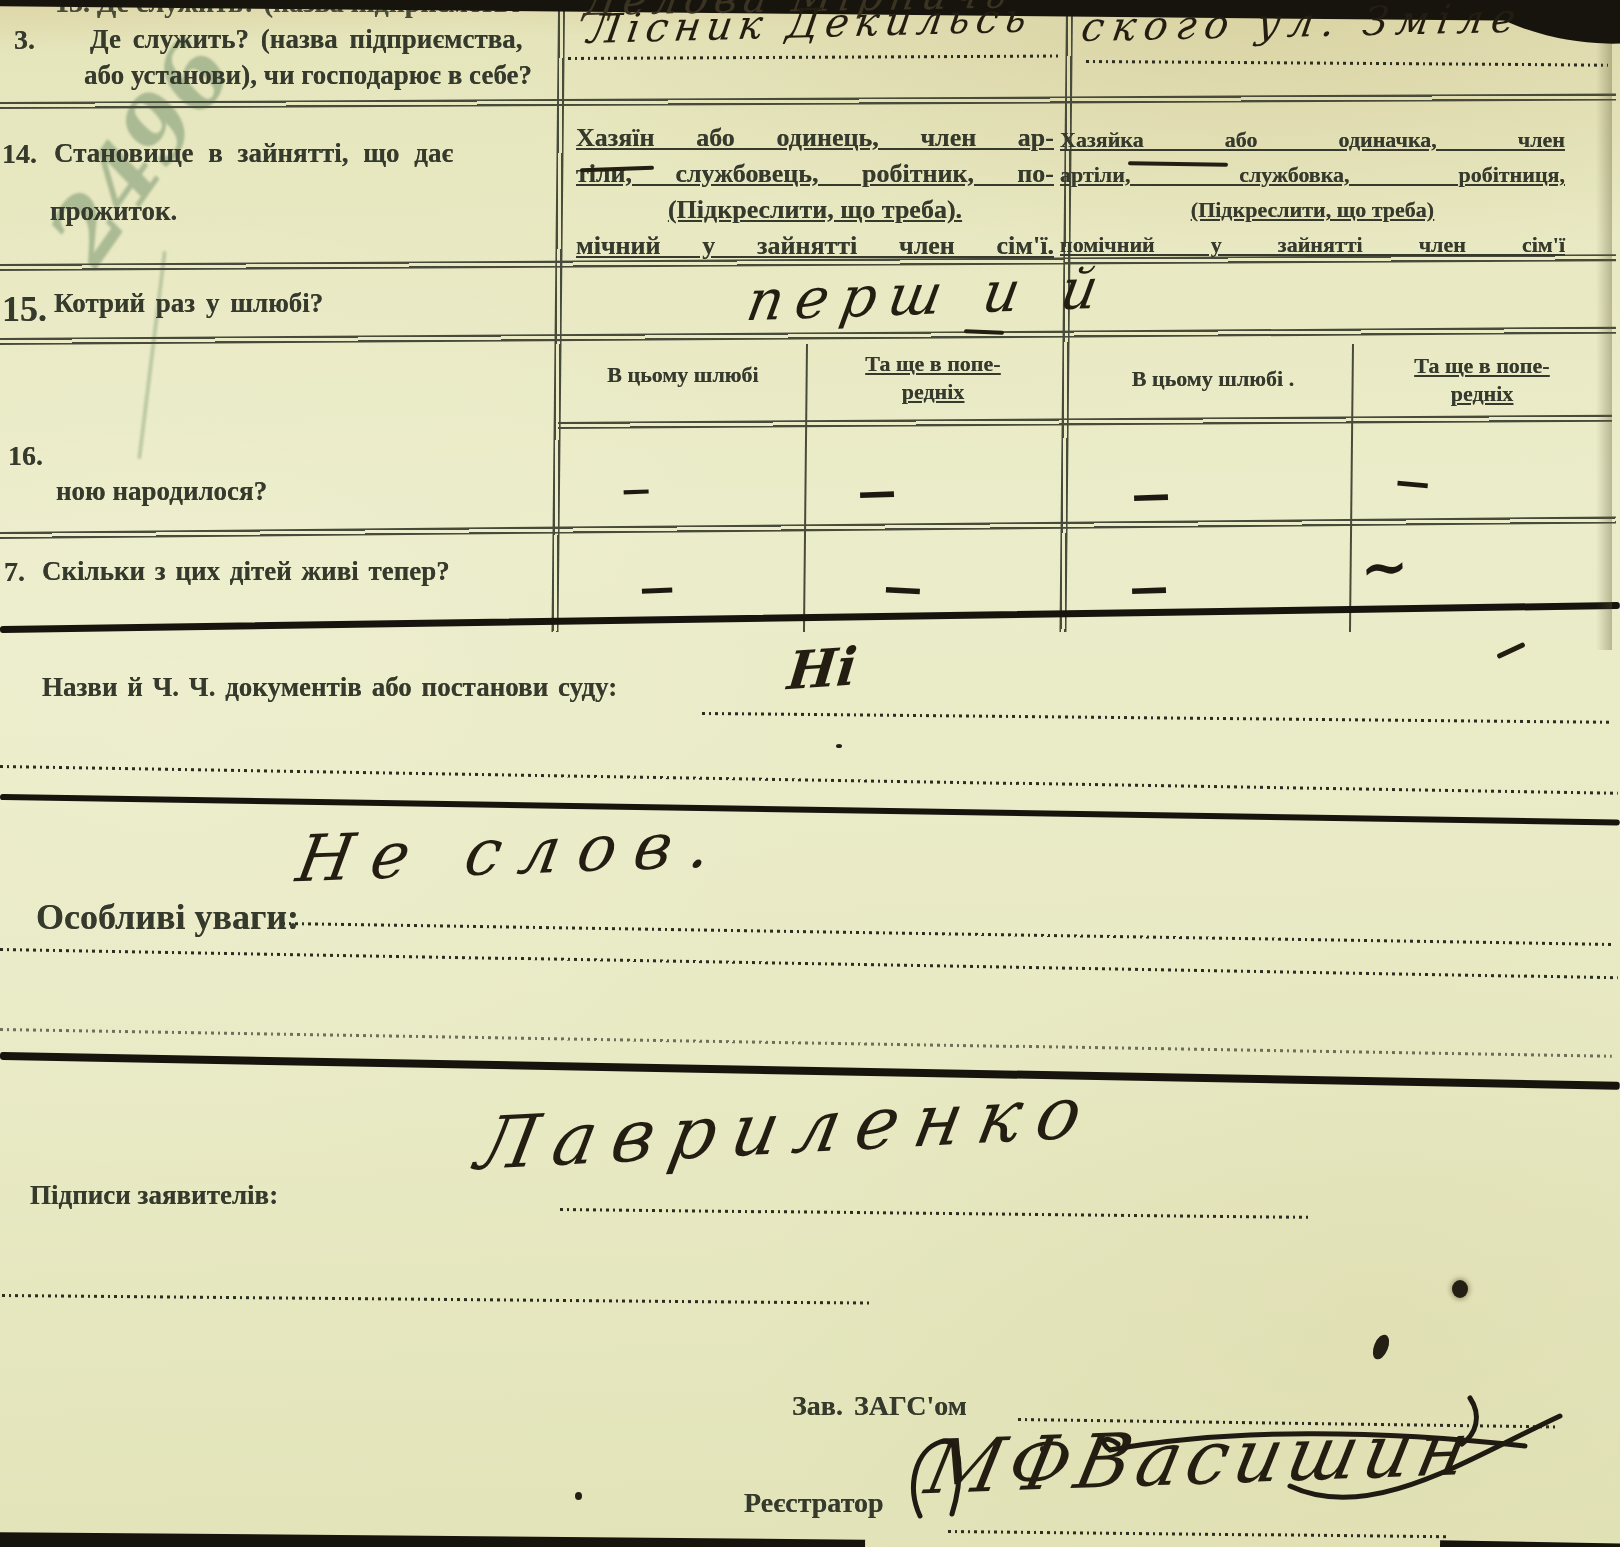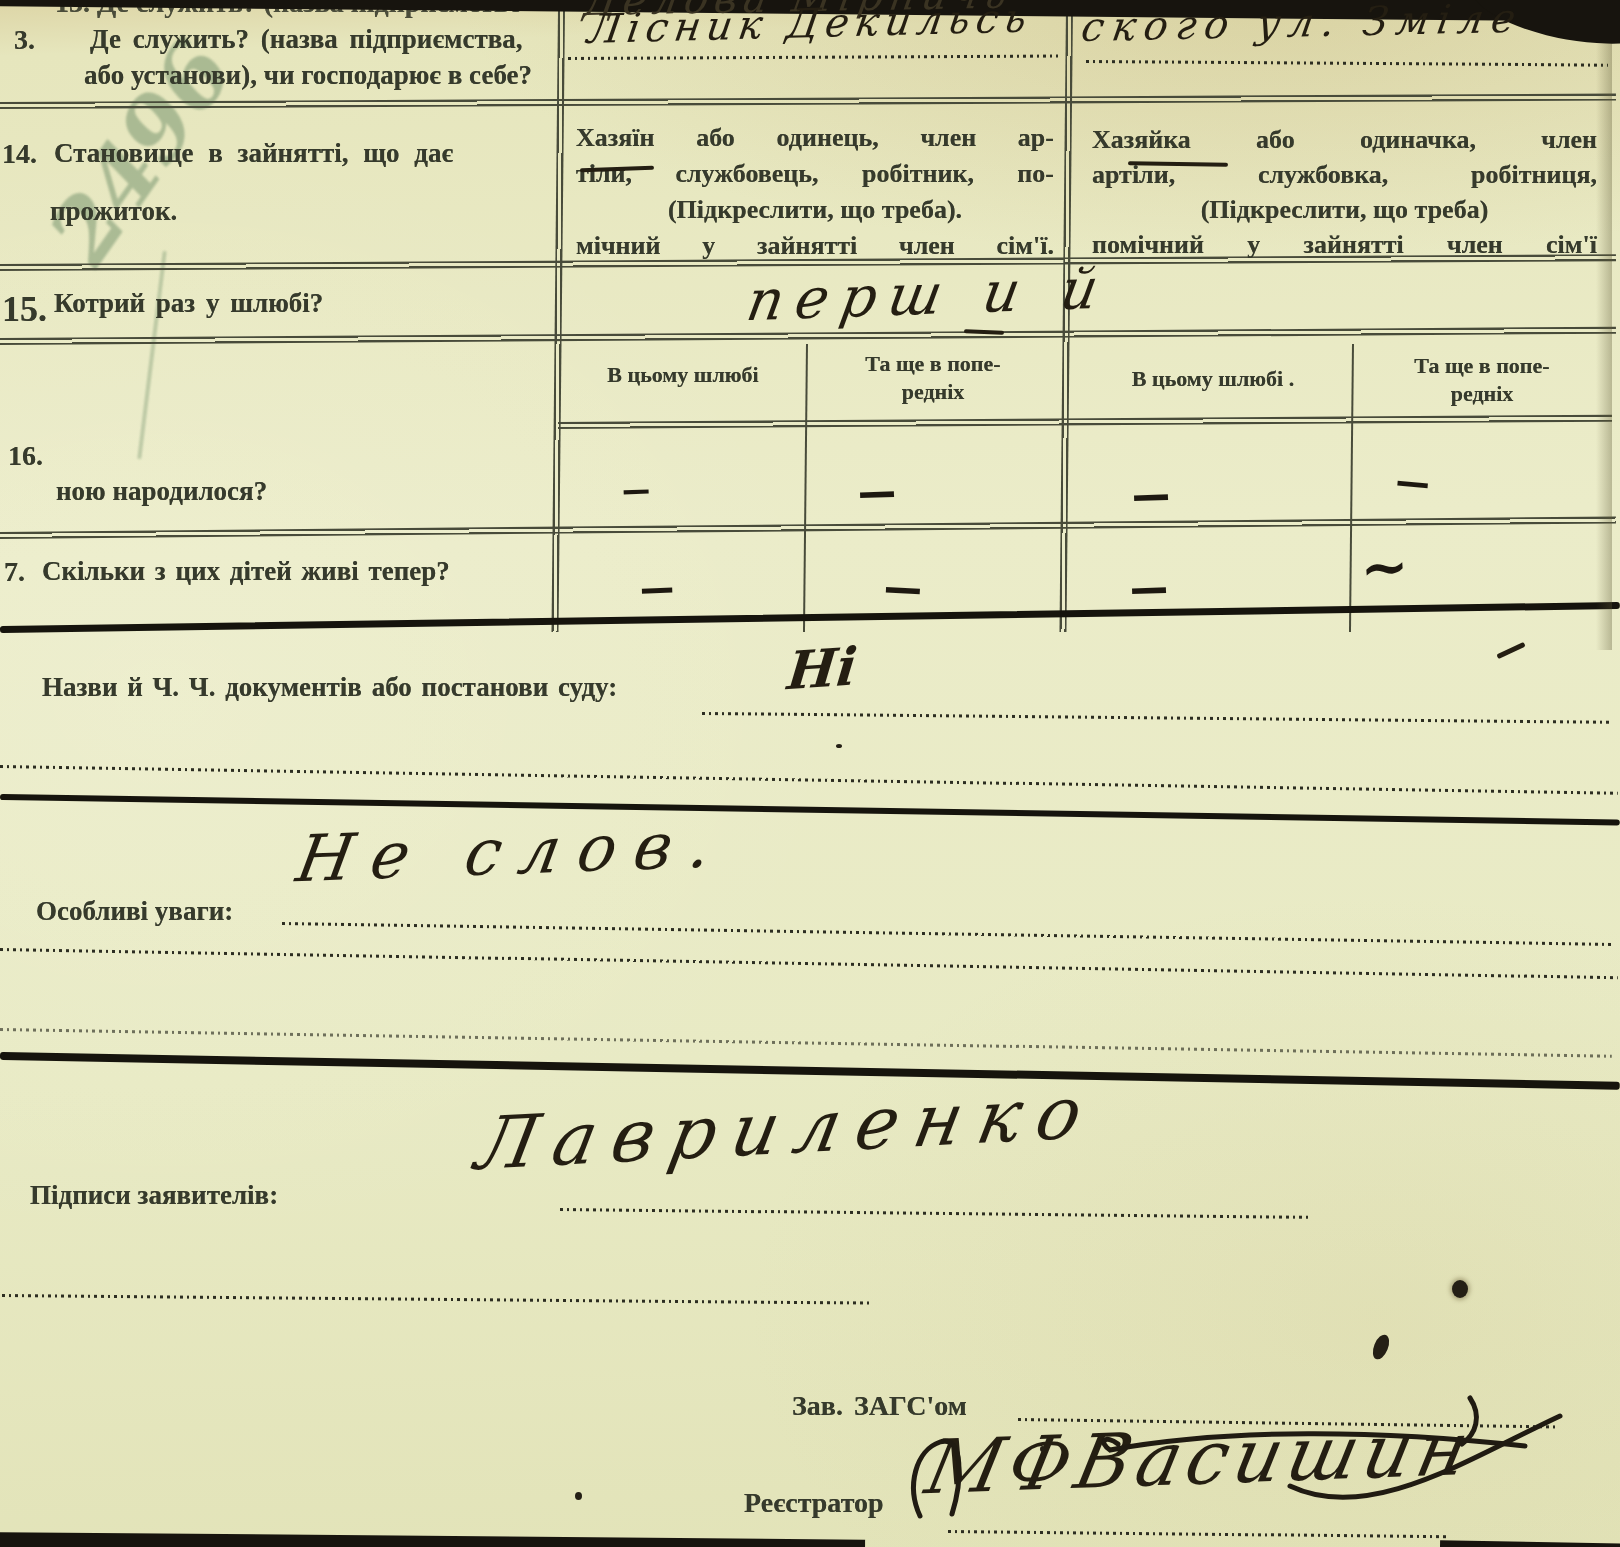--- a/index.html
+++ b/index.html
@@ -5,21 +5,21 @@
   html,body{margin:0;padding:0;}
   body{width:1620px;height:1547px;overflow:hidden;background:#101010;}
   .page{position:absolute;left:0;top:0;width:1620px;height:1547px;overflow:hidden;
     font-family:"Liberation Serif",serif;color:#363a2c;
     background:
       radial-gradient(ellipse 1300px 420px at 78% 0%, rgba(185,160,95,.28), transparent 62%),
       radial-gradient(ellipse 1000px 800px at 10% 45%, rgba(255,255,242,.14), transparent 70%),
       radial-gradient(ellipse 900px 600px at 85% 85%, rgba(205,195,140,.18), transparent 70%),
       linear-gradient(178deg,#ddd5a6 0%,#e6e6bd 3.5%,#ebecc9 35%,#e8eac4 68%,#e2e3b8 100%);}
   .print{position:absolute;font-weight:700;color:#363a2c;text-shadow:0 0 .6px rgba(54,58,44,.7);white-space:nowrap;z-index:3;}
-  .jwrap{position:absolute;z-index:3;}
+  .jwrap{position:absolute;z-index:3;text-decoration:underline;}
   .jline{display:block;font-weight:700;color:#363a2c;text-shadow:0 0 .6px rgba(54,58,44,.7);
     text-align:justify;text-align-last:justify;}
   .jcenter{text-align:center;text-align-last:center;}
   .hand{position:absolute;font-family:"DejaVu Serif",serif;font-style:italic;color:#241e12;
     white-space:nowrap;transform-origin:left center;z-index:6;}
   .hdbl{position:absolute;height:7px;transform-origin:left center;z-index:2;
     background:linear-gradient(180deg,#484b3a 0 2px,transparent 2px 5px,#484b3a 5px 7px);}
   .vdbl{position:absolute;width:7px;transform-origin:center top;z-index:2;
     background:linear-gradient(90deg,#484b3a 0 2px,transparent 2px 5px,#484b3a 5px 7px);}
   .vline{position:absolute;width:2px;background:#484b3a;transform-origin:center top;z-index:2;}
@@ -70,21 +70,21 @@
   <div class="print" style="left:2px;top:138px;font-size:28px;">14.</div>
   <div class="print" style="left:54px;top:138px;font-size:27px;word-spacing:8px;">Становище  в  зайнятті,  що  дає</div>
   <div class="print" style="left:50px;top:196px;font-size:27px;">прожиток.</div>
 
   <div class="jwrap" style="left:576px;top:120px;width:478px;font-size:26px;line-height:36px;">
     <span class="jline">Хазяїн або одинець, член ар-</span>
     <span class="jline">тіли, службовець, робітник, по-</span>
     <span class="jline jcenter">(Підкреслити, що треба).</span>
     <span class="jline">мічний у зайнятті член сім'ї.</span>
   </div>
-  <div class="jwrap" style="left:1092px;top:122px;width:505px;font-size:26px;line-height:35px;">
+  <div class="jwrap" style="left:1060px;top:122px;width:505px;font-size:22px;line-height:35px;">
     <span class="jline">Хазяйка або одиначка, член</span>
     <span class="jline">артіли, службовка, робітниця,</span>
     <span class="jline jcenter">(Підкреслити, що треба)</span>
     <span class="jline">помічний у зайнятті член сім'ї</span>
   </div>
 
   <div class="stroke" style="left:580px;top:167px;width:74px;height:4px;transform:rotate(-2deg);"></div>
   <div class="stroke" style="left:1128px;top:162px;width:100px;height:4px;transform:rotate(1deg);"></div>
 
   <div class="print" style="left:2px;top:288px;font-size:36px;">15.</div>
@@ -117,21 +117,21 @@
   <div class="dash" style="left:1130px;top:568px;">—</div>
   <div class="dash" style="left:1360px;top:538px;font-size:58px;transform:rotate(-4deg);">~</div>
 
   <div class="print" style="left:42px;top:672px;font-size:27px;word-spacing:3px;">Назви й Ч. Ч. документів або постанови суду:</div>
   <div class="dots" style="left:702px;top:712px;width:908px;transform:rotate(0.55deg);"></div>
   <div class="hand" style="left:788px;top:640px;font-size:52px;font-weight:bold;transform:rotate(-4deg) skewX(-10deg);">Ні</div>
 
   <div class="dots" style="left:0;top:765px;width:1618px;transform:rotate(0.95deg);"></div>
   <div class="thick" style="left:0;top:794px;width:1620px;height:6px;transform:rotate(0.9deg);"></div>
 
-  <div class="print" style="left:36px;top:896px;font-size:27px;">Особливі уваги:</div>
+  <div class="print" style="left:36px;top:896px;font-size:36px;">Особливі уваги:</div>
   <div class="dots" style="left:282px;top:922px;width:1330px;transform:rotate(0.9deg);"></div>
   <div class="hand" style="left:298px;top:822px;font-size:64px;letter-spacing:18px;transform:rotate(-2deg) skewX(-12deg);">Не  слов.</div>
 
   <div class="dots" style="left:0;top:948px;width:1618px;transform:rotate(1.0deg);"></div>
   <div class="dots" style="left:0;top:1028px;width:1612px;transform:rotate(0.95deg);opacity:.65;"></div>
   <div class="thick" style="left:0;top:1052px;width:1620px;height:8px;transform:rotate(1.05deg);"></div>
 
   <div class="print" style="left:30px;top:1180px;font-size:27px;">Підписи заявителів:</div>
   <div class="dots" style="left:560px;top:1208px;width:750px;transform:rotate(0.6deg);"></div>
   <div class="hand" style="left:478px;top:1102px;font-size:72px;letter-spacing:16px;transform:rotate(-3deg) skewX(-14deg);">Лавриленко</div>

